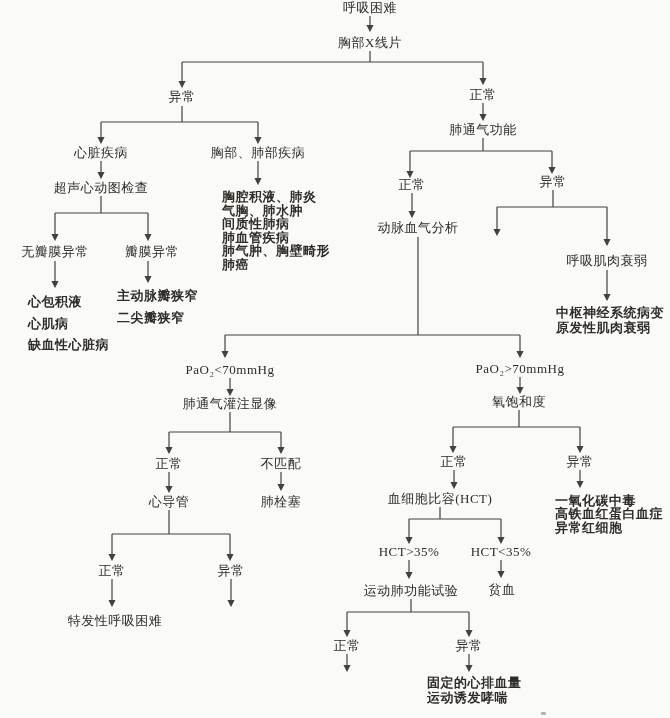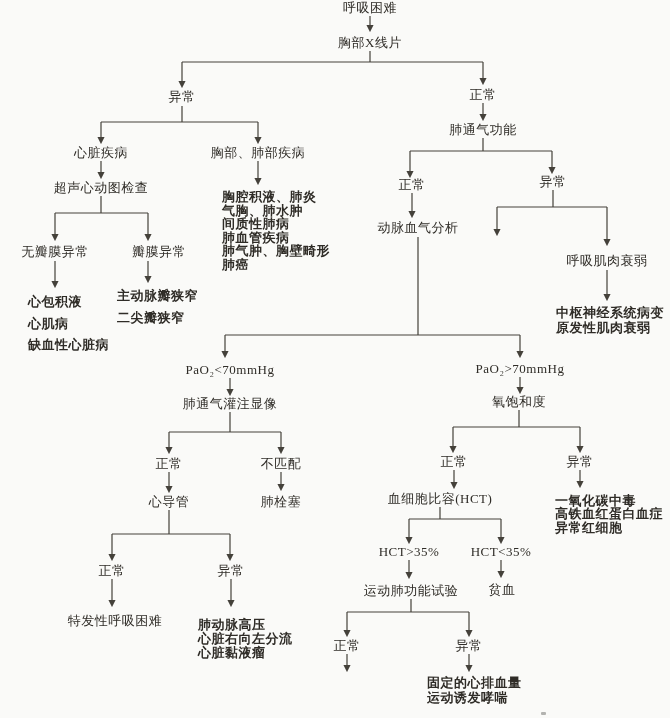--- a/index.html
+++ b/index.html
@@ -93,21 +93,21 @@
   </svg>
 
   <div class="node" style="left:370px;top:8px">呼吸困难</div>
   <div class="node" style="left:370px;top:43px">胸部X线片</div>
   <div class="node" style="left:182px;top:97px">异常</div>
   <div class="node" style="left:483px;top:95px">正常</div>
   <div class="node" style="left:101px;top:153px">心脏疾病</div>
   <div class="node" style="left:258px;top:153px">胸部、肺部疾病</div>
   <div class="node" style="left:101px;top:188px">超声心动图检查</div>
   <div class="node" style="left:55px;top:252px">无瓣膜异常</div>
-  <div class="node" style="left:159px;top:252px">瓣膜异常</div>
+  <div class="node" style="left:152px;top:252px">瓣膜异常</div>
   <div class="node" style="left:483px;top:130px">肺通气功能</div>
   <div class="node" style="left:412px;top:185px">正常</div>
   <div class="node" style="left:553px;top:182px">异常</div>
   <div class="node" style="left:418px;top:228px">动脉血气分析</div>
   <div class="node" style="left:607px;top:261px">呼吸肌肉衰弱</div>
   <div class="node" style="left:230px;top:370px">PaO₂&lt;70mmHg</div>
   <div class="node" style="left:520px;top:369px">PaO₂&gt;70mmHg</div>
   <div class="node" style="left:230px;top:404px">肺通气灌注显像</div>
   <div class="node" style="left:519px;top:402px">氧饱和度</div>
   <div class="node" style="left:169px;top:464px">正常</div>
@@ -146,25 +146,20 @@
     <span class="line">心肌病</span>
     <span class="line">缺血性心脏病</span>
   </div>
 
 
   <div class="list" style="left:556px;top:306px;line-height:14.5px">
     <span class="line">中枢神经系统病变</span>
     <span class="line">原发性肌肉衰弱</span>
   </div>
 
-  <div class="list" style="left:198px;top:618px;line-height:14.2px">
-    <span class="line">肺动脉高压</span>
-    <span class="line">心脏右向左分流</span>
-    <span class="line">心脏黏液瘤</span>
-  </div>
 
   <div class="list" style="left:555px;top:494px;line-height:13.4px">
     <span class="line">一氧化碳中毒</span>
     <span class="line">高铁血红蛋白血症</span>
     <span class="line">异常红细胞</span>
   </div>
 
 
   <div class="list" style="left:427px;top:676px;line-height:14.5px">
     <span class="line">固定的心排血量</span>

